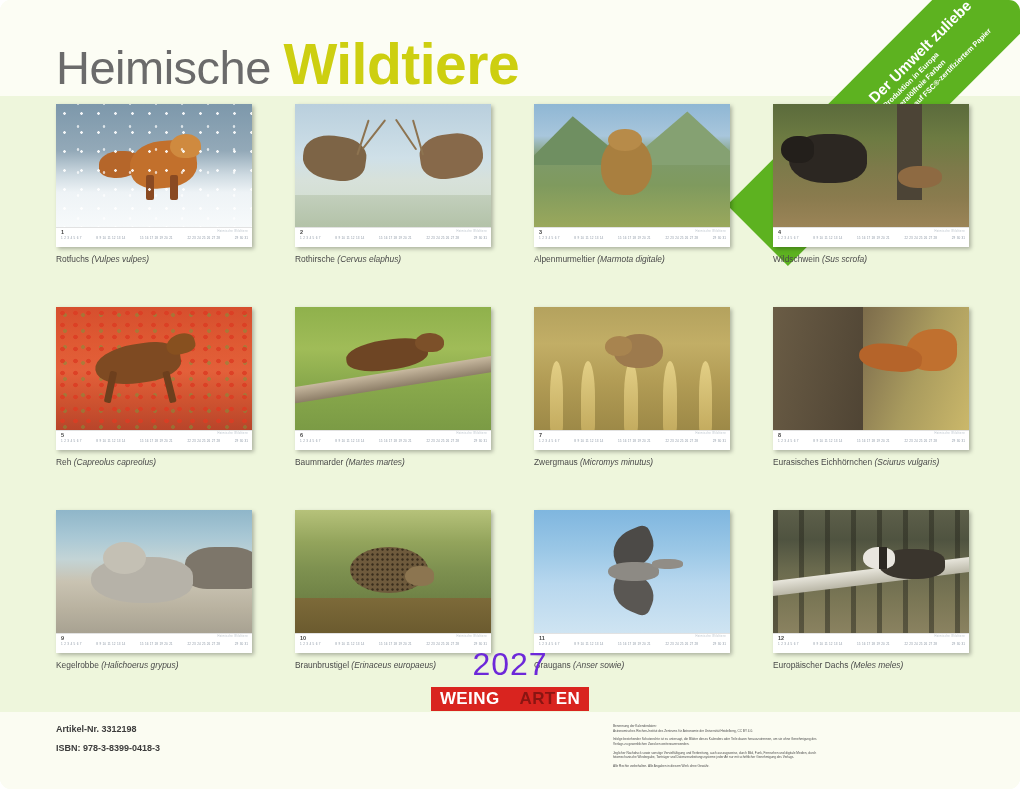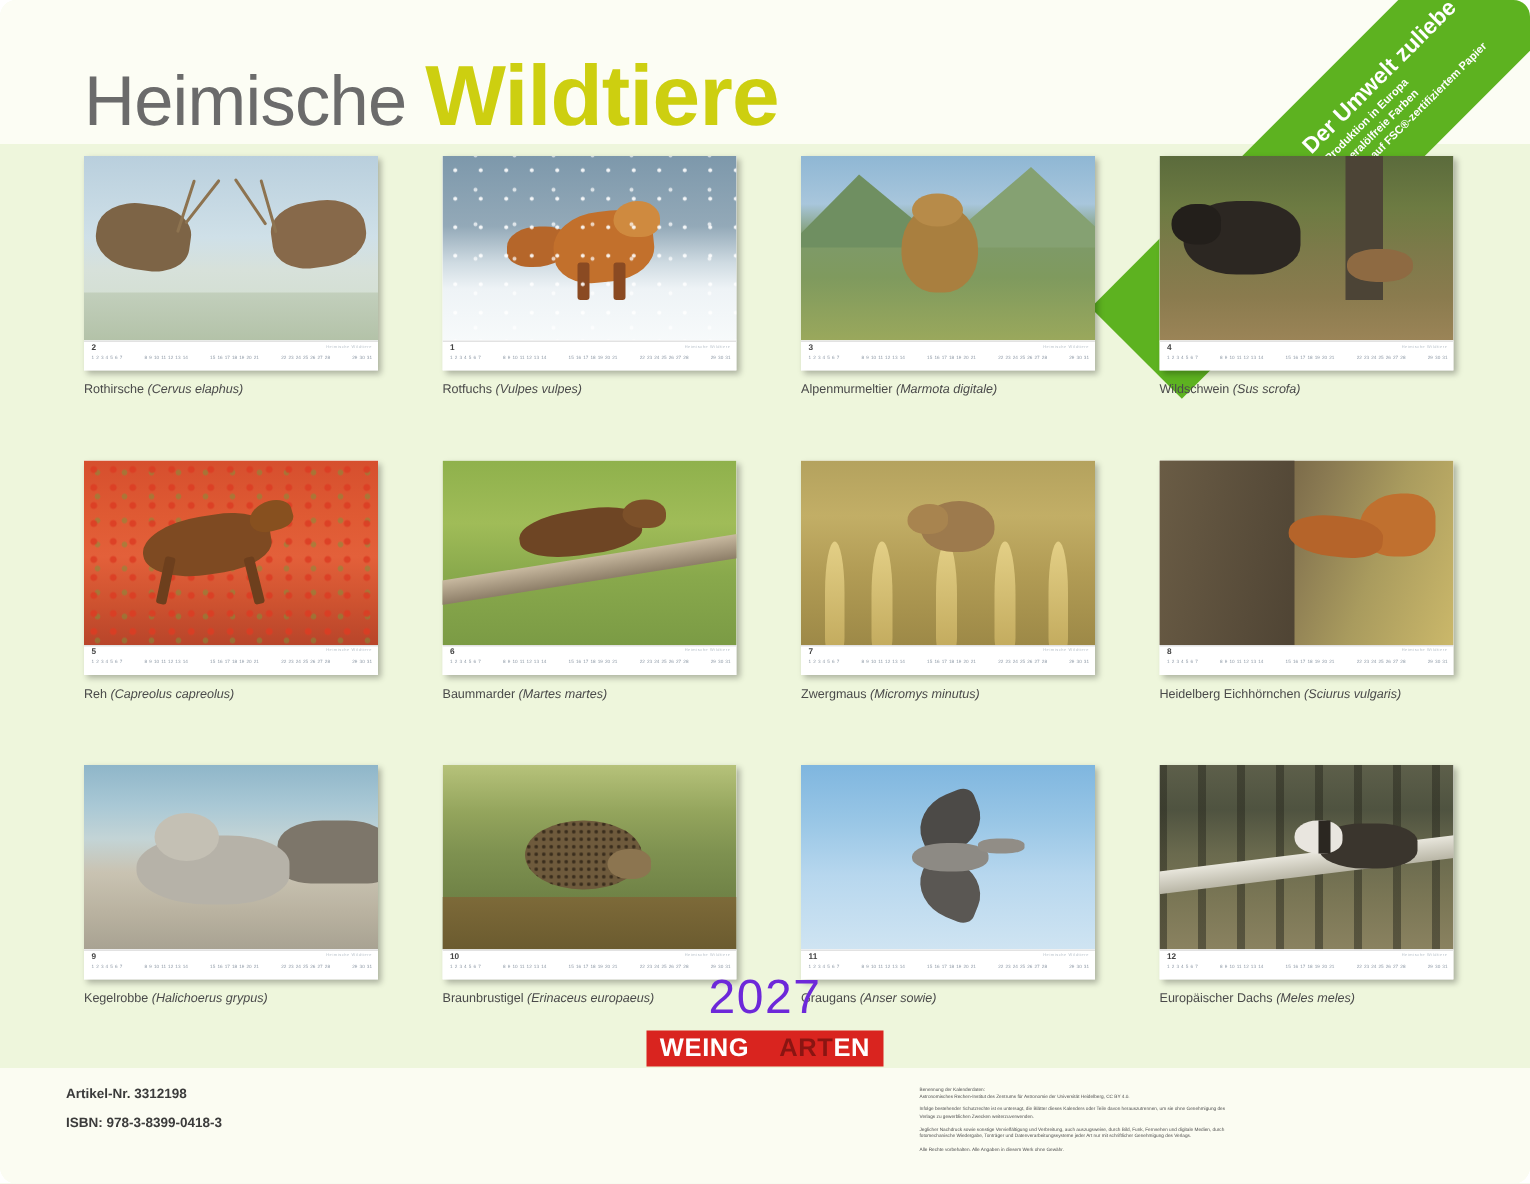--- a/index.html
+++ b/index.html
@@ -212,21 +212,21 @@
   .footer {
     position: absolute;
     left: 0; top: 712px;
     width: 1020px;
     height: 77px;
     background: #fbfcf2;
   }
 
   .footer-col-a {
     position: absolute;
-    left: 44px; top: 8px;
+    left: 56px; top: 8px;
     width: 160px;
     font-size: 9px;
     color: #3b3b3b;
     line-height: 2.1;
   }
   .article-no { font-weight: 700; }
   .isbn { font-weight: 700; }
 
   .footer-col-b {
     position: absolute;
@@ -374,20 +374,81 @@
           <div class="eco-bullet">• Druck auf FSC®-zertifiziertem Papier</div>
         </div>
       </div>
     </div>
   </div>
 
   <div class="grid" id="thumb-grid">
       <div class="thumb-cell">
         <div class="thumb-card">
           <div class="thumb-photo">
+            <div class="ph ph-fox"></div>
+            <div class="fox-tail"></div>
+            <div class="fox-body"></div>
+            <div class="fox-leg" style="left:46%;top:58%"></div>
+            <div class="fox-leg" style="left:58%;top:58%"></div>
+            <div class="fox-head"></div>
+            <div class="snow-dots"></div>
+          </div>
+          <div class="thumb-strip">
+            <span class="strip-month">1</span>
+            <span class="strip-corner">Heimische Wildtiere</span>
+            <span class="strip-days">
+              <span class="strip-week">
+                <span class="strip-day">1</span>
+                <span class="strip-day">2</span>
+                <span class="strip-day">3</span>
+                <span class="strip-day">4</span>
+                <span class="strip-day">5</span>
+                <span class="strip-day">6</span>
+                <span class="strip-day">7</span>
+              </span>
+              <span class="strip-week">
+                <span class="strip-day">8</span>
+                <span class="strip-day">9</span>
+                <span class="strip-day">10</span>
+                <span class="strip-day">11</span>
+                <span class="strip-day">12</span>
+                <span class="strip-day">13</span>
+                <span class="strip-day">14</span>
+              </span>
+              <span class="strip-week">
+                <span class="strip-day">15</span>
+                <span class="strip-day">16</span>
+                <span class="strip-day">17</span>
+                <span class="strip-day">18</span>
+                <span class="strip-day">19</span>
+                <span class="strip-day">20</span>
+                <span class="strip-day">21</span>
+              </span>
+              <span class="strip-week">
+                <span class="strip-day">22</span>
+                <span class="strip-day">23</span>
+                <span class="strip-day">24</span>
+                <span class="strip-day">25</span>
+                <span class="strip-day">26</span>
+                <span class="strip-day">27</span>
+                <span class="strip-day">28</span>
+              </span>
+              <span class="strip-week">
+                <span class="strip-day">29</span>
+                <span class="strip-day">30</span>
+                <span class="strip-day">31</span>
+              </span>
+            </span>
+          </div>
+        </div>
+        <div class="thumb-caption"><span>Rotfuchs</span> <span class="sci">(Vulpes vulpes)</span></div>
+      </div>
+      <div class="thumb-cell">
+        <div class="thumb-card">
+          <div class="thumb-photo">
             <div class="ph ph-deer"></div>
             <div class="deer-ground"></div>
             <div class="deer-b1"></div>
             <div class="deer-b2"></div>
             <div class="antler" style="left:34%;top:12%;transform:rotate(18deg)"></div>
             <div class="antler" style="left:40%;top:10%;transform:rotate(38deg)"></div>
             <div class="antler" style="left:56%;top:10%;transform:rotate(-34deg)"></div>
             <div class="antler" style="left:62%;top:12%;transform:rotate(-16deg)"></div>
           </div>
           <div class="thumb-strip">
@@ -432,81 +493,20 @@
               </span>
               <span class="strip-week">
                 <span class="strip-day">29</span>
                 <span class="strip-day">30</span>
                 <span class="strip-day">31</span>
               </span>
             </span>
           </div>
         </div>
         <div class="thumb-caption"><span>Rothirsche</span> <span class="sci">(Cervus elaphus)</span></div>
-      </div>
-      <div class="thumb-cell">
-        <div class="thumb-card">
-          <div class="thumb-photo">
-            <div class="ph ph-fox"></div>
-            <div class="fox-tail"></div>
-            <div class="fox-body"></div>
-            <div class="fox-leg" style="left:46%;top:58%"></div>
-            <div class="fox-leg" style="left:58%;top:58%"></div>
-            <div class="fox-head"></div>
-            <div class="snow-dots"></div>
-          </div>
-          <div class="thumb-strip">
-            <span class="strip-month">1</span>
-            <span class="strip-corner">Heimische Wildtiere</span>
-            <span class="strip-days">
-              <span class="strip-week">
-                <span class="strip-day">1</span>
-                <span class="strip-day">2</span>
-                <span class="strip-day">3</span>
-                <span class="strip-day">4</span>
-                <span class="strip-day">5</span>
-                <span class="strip-day">6</span>
-                <span class="strip-day">7</span>
-              </span>
-              <span class="strip-week">
-                <span class="strip-day">8</span>
-                <span class="strip-day">9</span>
-                <span class="strip-day">10</span>
-                <span class="strip-day">11</span>
-                <span class="strip-day">12</span>
-                <span class="strip-day">13</span>
-                <span class="strip-day">14</span>
-              </span>
-              <span class="strip-week">
-                <span class="strip-day">15</span>
-                <span class="strip-day">16</span>
-                <span class="strip-day">17</span>
-                <span class="strip-day">18</span>
-                <span class="strip-day">19</span>
-                <span class="strip-day">20</span>
-                <span class="strip-day">21</span>
-              </span>
-              <span class="strip-week">
-                <span class="strip-day">22</span>
-                <span class="strip-day">23</span>
-                <span class="strip-day">24</span>
-                <span class="strip-day">25</span>
-                <span class="strip-day">26</span>
-                <span class="strip-day">27</span>
-                <span class="strip-day">28</span>
-              </span>
-              <span class="strip-week">
-                <span class="strip-day">29</span>
-                <span class="strip-day">30</span>
-                <span class="strip-day">31</span>
-              </span>
-            </span>
-          </div>
-        </div>
-        <div class="thumb-caption"><span>Rotfuchs</span> <span class="sci">(Vulpes vulpes)</span></div>
       </div>
       <div class="thumb-cell">
         <div class="thumb-card">
           <div class="thumb-photo">
             <div class="ph ph-marmot"></div>
             <div class="mt-peak"></div>
             <div class="mt-peak2"></div>
             <div class="marmot-body"></div>
             <div class="marmot-head"></div>
           </div>
@@ -848,21 +848,21 @@
                 <span class="strip-day">28</span>
               </span>
               <span class="strip-week">
                 <span class="strip-day">29</span>
                 <span class="strip-day">30</span>
                 <span class="strip-day">31</span>
               </span>
             </span>
           </div>
         </div>
-        <div class="thumb-caption"><span>Heidelberg Eichhörnchen</span> <span class="sci">(Sciurus vulgaris)</span></div>
+        <div class="thumb-caption"><span>Eurasisches Eichhörnchen</span> <span class="sci">(Sciurus vulgaris)</span></div>
       </div>
       <div class="thumb-cell">
         <div class="thumb-card">
           <div class="thumb-photo">
             <div class="ph ph-seal"></div>
             <div class="seal-rock"></div>
             <div class="seal-body"></div>
             <div class="seal-head"></div>
           </div>
           <div class="thumb-strip">

